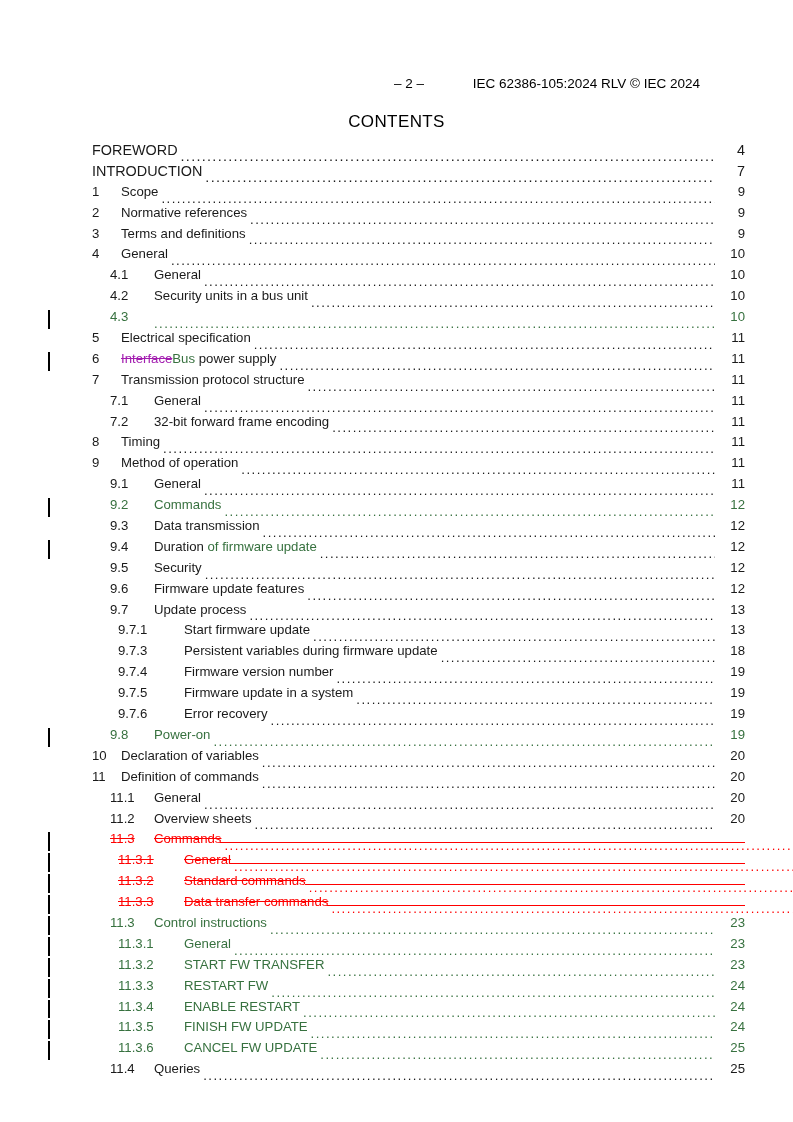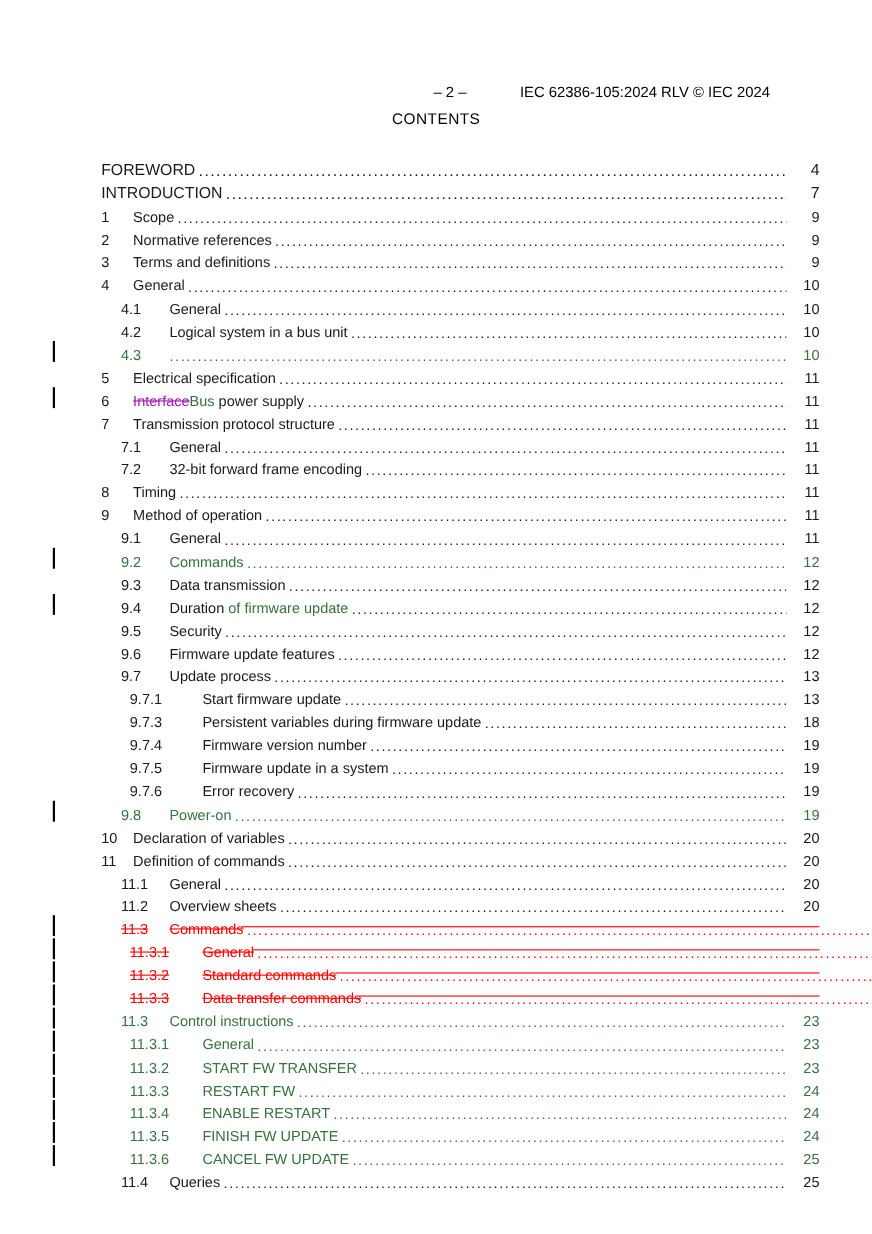--- a/index.html
+++ b/index.html
@@ -38,40 +38,40 @@
   .header .header-ref {
     position: absolute;
     right: 0;
     top: 0;
     text-align: center;
   }
 
   
   .contents-title {
     position: absolute;
-    top: 100px;
+    top: 112px;
     left: 0;
     right: 0;
     text-align: center;
-    font-size: 14px;
+    font-size: 17px;
     letter-spacing: 0.4px;
   }
 
   
   .toc {
     position: absolute;
     top: 142px;
     left: 48px;
     width: 697px;
   }
 
   .toc-row {
     position: relative;
     display: flex;
-    align-items: flex-end;
+    align-items: flex-start;
     height: 20.9px;
     font-size: 13.2px;
     color: #1a1a1a;
     white-space: nowrap;
   }
 
   
   .toc-row .changebar {
     position: absolute;
     left: 0px;
@@ -209,21 +209,21 @@
         <span class="pageno">10</span>
       </div>
       <div class="toc-row lvl2 nobar">
         <span class="num">4.1</span>
         <span class="label">General</span>
         <span class="leader"></span>
         <span class="pageno">10</span>
       </div>
       <div class="toc-row lvl2 nobar">
         <span class="num">4.2</span>
-        <span class="label">Logical system in a bus unit</span>
+        <span class="label">Security units in a bus unit</span>
         <span class="leader"></span>
         <span class="pageno">10</span>
       </div>
       <div class="toc-row lvl2 inserted">
         <span class="changebar"></span>
         <span class="num">4.3</span>
         <span class="leader"></span>
         <span class="pageno">10</span>
       </div>
       <div class="toc-row lvl1 nobar">

